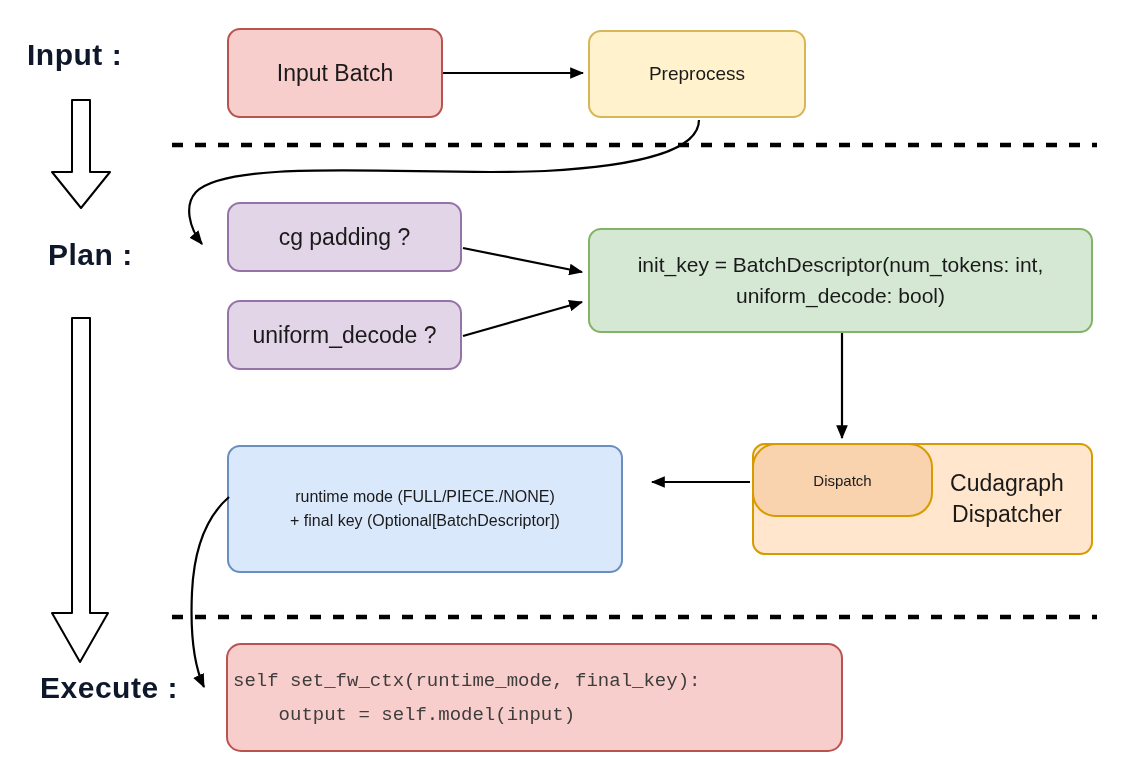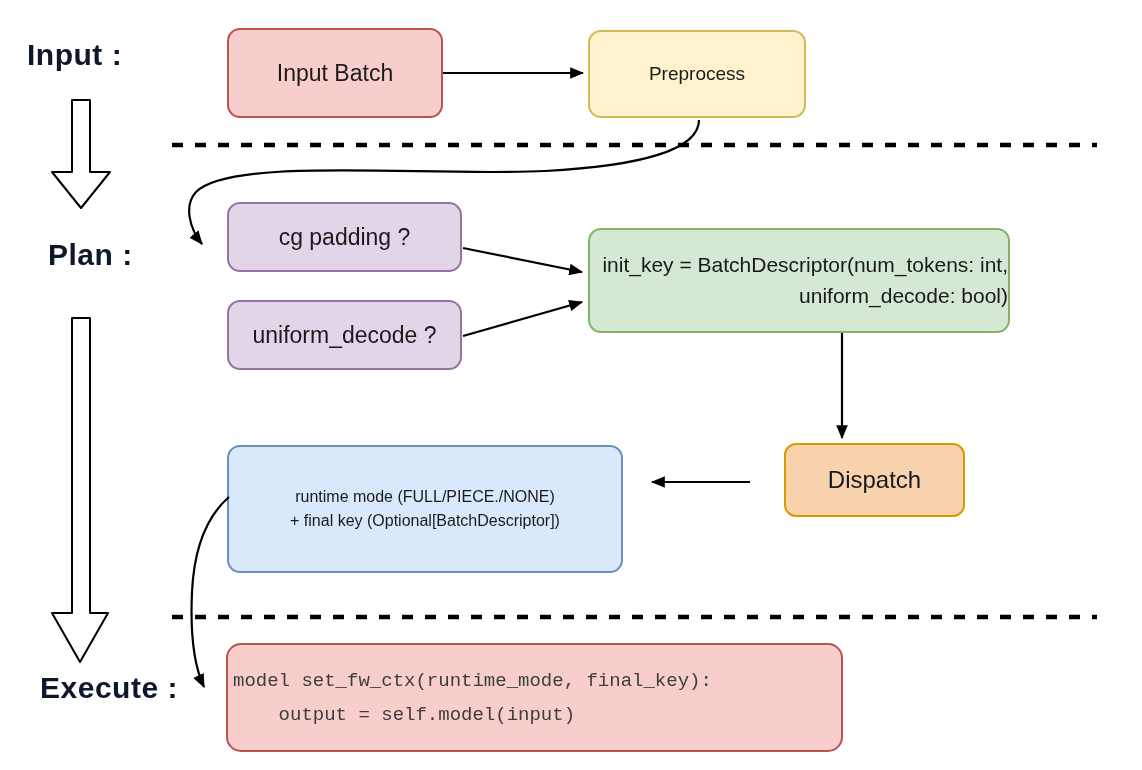--- a/index.html
+++ b/index.html
@@ -23,30 +23,30 @@
   .node .line{display:block;}
 
   .input-batch{left:227px;top:28px;width:216px;height:90px;
     background:#f8cecc;border-color:#b85450;font-size:23px;}
   .preprocess{left:588px;top:30px;width:218px;height:88px;
     background:#fff2cc;border-color:#d6b656;font-size:19px;}
   .cg-padding{left:227px;top:202px;width:235px;height:70px;
     background:#e1d5e7;border-color:#9673a6;font-size:23px;}
   .uniform-decode{left:227px;top:300px;width:235px;height:70px;
     background:#e1d5e7;border-color:#9673a6;font-size:23px;}
-  .init-key{left:588px;top:228px;width:422px;height:105px;
-    background:#d5e8d4;border-color:#82b366;font-size:21px;line-height:1.45;align-items:flex-end;}
+  .init-key{left:588px;top:228px;width:505px;height:105px;
+    background:#d5e8d4;border-color:#82b366;font-size:21px;line-height:1.45;}
   .cudagraph{left:752px;top:443px;width:341px;height:112px;
     background:#ffe6cc;border-color:#d79b00;}
   .cudagraph-label{
     position:absolute;right:8px;top:50%;transform:translateY(-50%);
     width:152px;text-align:center;font-size:23px;line-height:1.35;color:#1a1a1a;
   }
-  .dispatch{left:784px;top:443px;width:181px;height:74px;
-    background:#f9d2ae;border-color:#d79b00;font-size:24px;border-radius:12px;}
+  .dispatch{left:752px;top:443px;width:181px;height:74px;
+    background:#f9d2ae;border-color:#d79b00;font-size:15px;border-radius:24px;}
   .runtime-mode{left:227px;top:445px;width:396px;height:128px;
     background:#dae8fc;border-color:#6c8ebf;font-size:16px;line-height:1.5;}
   .execute-code{left:226px;top:643px;width:617px;height:109px;
     background:#f8cecc;border-color:#b85450;border-width:2.5px;border-radius:15px;
     align-items:flex-start;justify-content:center;padding-left:5px;
   }
   .code-line{
     font-family:"Liberation Mono", monospace;font-size:19px;line-height:34px;
     color:#3d3d3d;white-space:pre;text-align:left;
   }
@@ -75,32 +75,38 @@
 
   <div class="node uniform-decode">
     <span class="line">uniform_decode ?</span>
   </div>
 
   <div class="node init-key">
     <span class="line">init_key = BatchDescriptor(num_tokens: int,</span>
     <span class="line">uniform_decode: bool)</span>
   </div>
 
+  <div class="node cudagraph">
+    <div class="cudagraph-label">
+      <span class="line">Cudagraph</span>
+      <span class="line">Dispatcher</span>
+    </div>
+  </div>
 
   <div class="node dispatch">
     <span class="line">Dispatch</span>
   </div>
 
   <div class="node runtime-mode">
     <span class="line">runtime mode (FULL/PIECE./NONE)</span>
     <span class="line">+ final key (Optional[BatchDescriptor])</span>
   </div>
 
   <div class="node execute-code">
-    <span class="code-line">model set_fw_ctx(runtime_mode, final_key):</span>
+    <span class="code-line">self set_fw_ctx(runtime_mode, final_key):</span>
     <span class="code-line">    output = self.model(input)</span>
   </div>
 
   <svg class="overlay" viewBox="0 0 1142 770">
     <defs>
       <marker id="ah" viewBox="0 0 12 10" refX="11" refY="5" markerWidth="14" markerHeight="12" markerUnits="userSpaceOnUse" orient="auto-start-reverse">
         <path d="M0,0 L12,5 L0,10 Z" fill="#000000"></path>
       </marker>
     </defs>
 

